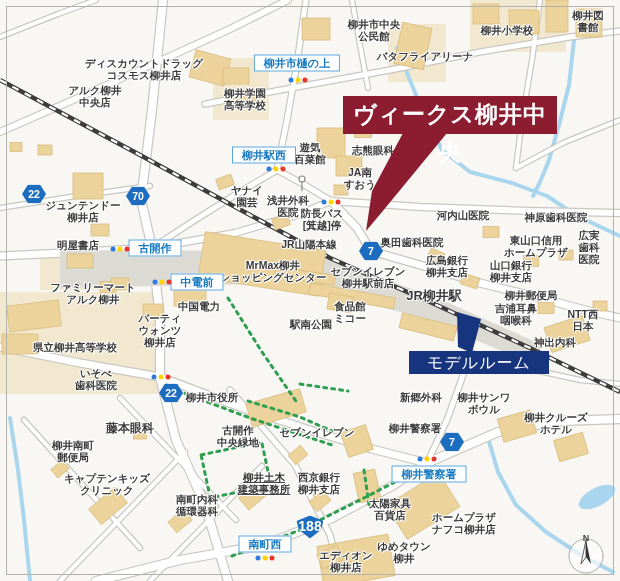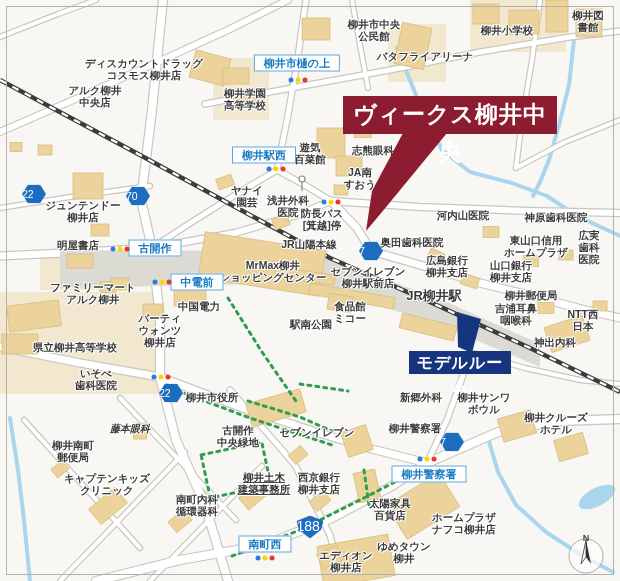--- a/index.html
+++ b/index.html
@@ -7,36 +7,36 @@
        font-family:"Liberation Sans","DejaVu Sans",sans-serif;}
   .map svg{position:absolute;left:0;top:0;}
   .labels{position:absolute;left:0;top:0;width:100%;height:100%;z-index:2;pointer-events:none;}
   .map-label{position:absolute;transform:translate(-50%,-50%);white-space:pre-line;text-align:center;
        font-weight:bold;color:#3a3a3a;line-height:1.15;
        text-shadow:-1px 0 0 #fff,1px 0 0 #fff,0 -1px 0 #fff,0 1px 0 #fff,1px 1px 0 #fff,-1px -1px 0 #fff;}
   .bus-stop{position:absolute;transform:translate(-50%,-50%);background:#fff;border:1px solid #5aa7dc;
        color:var(--bus-blue,#1579c2);font-size:11px;font-weight:bold;line-height:13px;padding:1px 9px;
        white-space:nowrap;}
   .shield{position:absolute;transform:translate(-50%,-50%);background:var(--shield-blue,#1c6cc0);
-       color:#fff;font-weight:normal;}
+       color:#fff;font-weight:bold;text-align:center;}
   .shield.hex{width:24px;height:19px;line-height:19px;font-size:10.5px;
        clip-path:polygon(25% 0,75% 0,100% 50%,75% 100%,25% 100%,0 50%);}
   .shield.national{width:27px;height:23px;line-height:21px;font-size:14px;
        clip-path:polygon(50% 0,100% 24%,91% 62%,50% 100%,9% 62%,0 24%);}
   .tl{position:absolute;transform:translate(-50%,-50%);white-space:nowrap;line-height:0;}
   .tl i{display:inline-block;width:5px;height:5px;border-radius:50%;margin:0 1px;}
   .overlay{z-index:3;pointer-events:none;}
   .wedge{fill:var(--banner-red,#8c1c30);}
   .navy{fill:var(--model-navy,#17357e);}
   .banner{position:absolute;left:343px;top:96px;width:214px;height:38px;z-index:4;
        background:var(--banner-red,#8c1c30);color:#fff;text-align:center;line-height:38px;
        font-family:"Liberation Serif","DejaVu Serif",serif;font-weight:bold;font-size:23px;letter-spacing:1px;}
-  .model{position:absolute;left:409px;top:351px;width:102px;height:23px;z-index:4;
+  .model{position:absolute;left:409px;top:351px;width:140px;height:23px;z-index:4;
        background:var(--model-navy,#17357e);color:#fff;text-align:center;line-height:23px;
-       font-weight:bold;font-size:16px;letter-spacing:1px;}
+       font-weight:normal;font-size:16px;letter-spacing:1px;}
   .compass-n{position:absolute;left:586px;top:538px;transform:translate(-50%,-50%);z-index:2;
        font-size:9px;font-weight:bold;color:#444;}
   .frame{position:absolute;left:6px;top:6px;right:6px;bottom:6px;border:1px solid #b3b1ac;
        z-index:5;pointer-events:none;}
   .bld{fill:var(--building-fill,#ecd39b);stroke:var(--building-stroke,#d9bd7d);stroke-width:0.8;}
   .gnd{fill:var(--ground-beige,#f2e8cf);}
   .grn{fill:none;stroke:var(--green,#2f9e50);stroke-width:3;stroke-dasharray:3 5;stroke-linecap:round;}
 </style>
 </head>
 <body>
@@ -212,21 +212,21 @@
       <div class="map-label" style="left: 93px; top: 293px; font-size: 10.5px;">ファミリーマート
 アルク柳井</div>
       <div class="map-label" style="left: 199px; top: 306px; font-size: 10.5px;">中国電力</div>
       <div class="map-label" style="left: 160px; top: 330px; font-size: 10.5px;">パーティ
 ウォンツ
 柳井店</div>
       <div class="map-label" style="left: 75px; top: 347px; font-size: 10.5px;">県立柳井高等学校</div>
       <div class="map-label" style="left: 96px; top: 379px; font-size: 10.5px;">いそべ
 歯科医院</div>
       <div class="map-label" style="left: 212px; top: 397px; font-size: 10.5px;">柳井市役所</div>
-      <div class="map-label" style="left: 130px; top: 429px; font-size: 10px; font-style: italic;">藤本眼科</div>
+      <div class="map-label" style="left: 130px; top: 429px; font-size: 12px;">藤本眼科</div>
       <div class="map-label" style="left: 73px; top: 451px; font-size: 10.5px;">柳井南町
 郵便局</div>
       <div class="map-label" style="left: 107px; top: 484px; font-size: 10.5px;">キャプテンキッズ
 クリニック</div>
       <div class="map-label" style="left: 197px; top: 505px; font-size: 10.5px;">南町内科
 循環器科</div>
       <div class="map-label" style="left: 238px; top: 436px; font-size: 10.5px;">古開作
 中央緑地</div>
       <div class="map-label" style="left: 317px; top: 432px; font-size: 10.5px;">セブンイレブン</div>
       <div class="map-label" style="left: 264px; top: 483px; font-size: 10.5px; text-decoration: underline;">柳井土木

